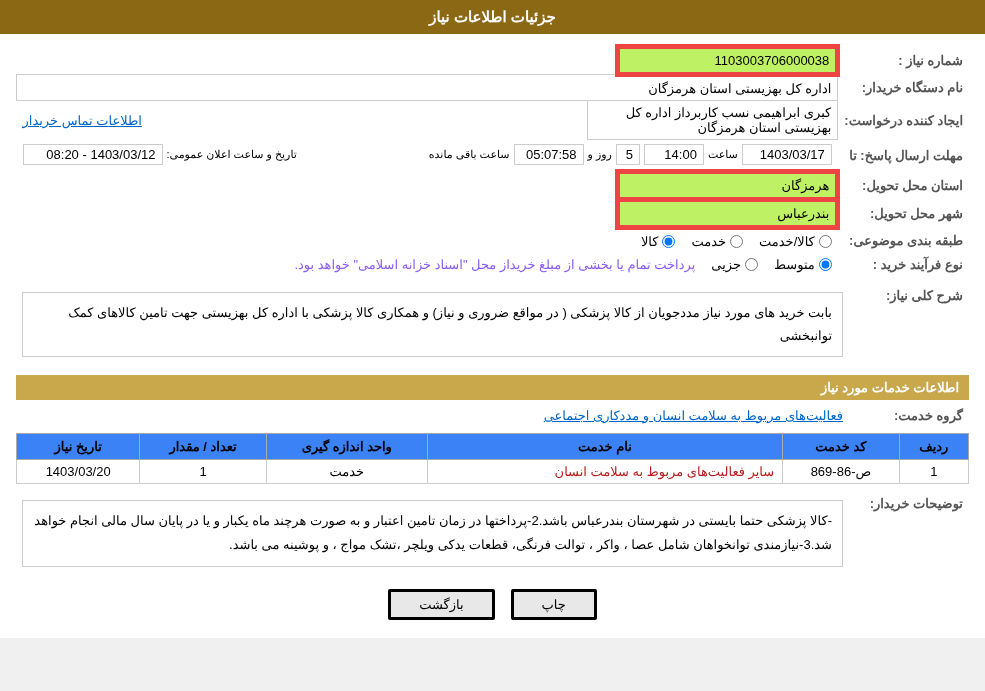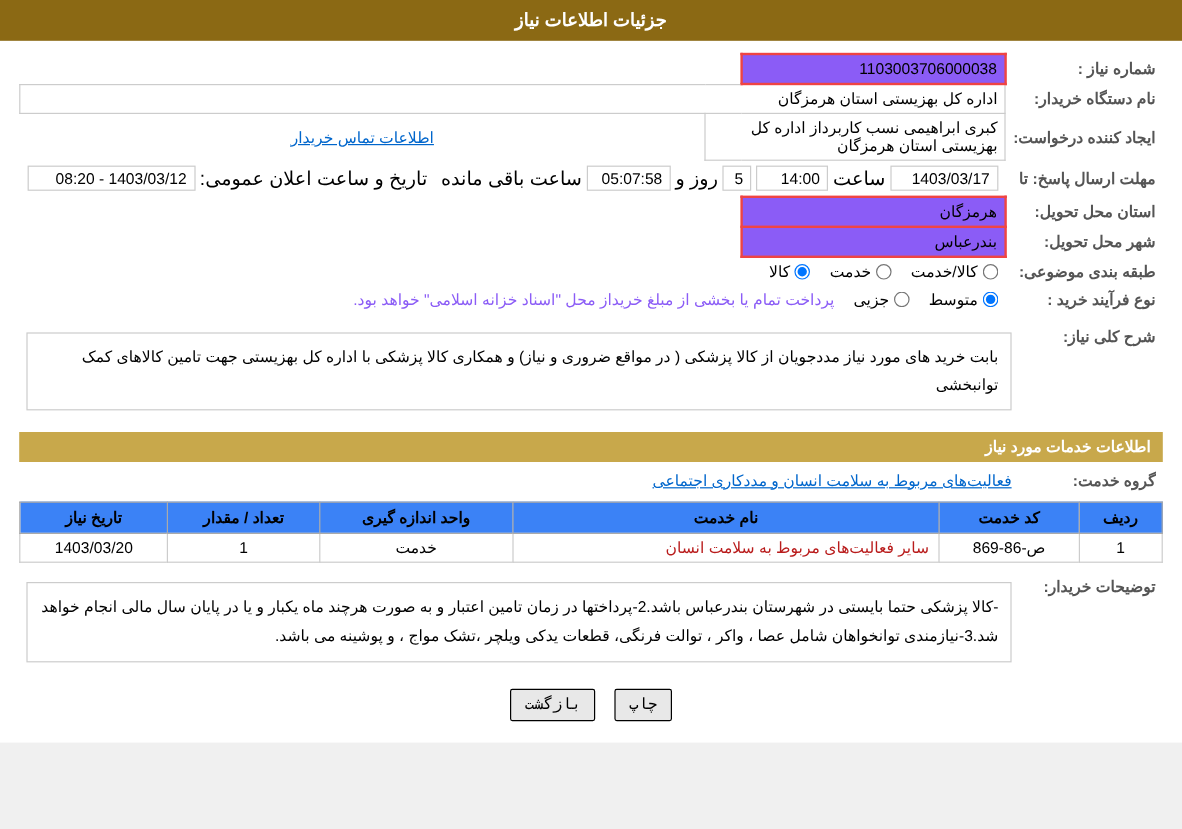--- a/index.html
+++ b/index.html
@@ -35,22 +35,22 @@
       vertical-align: middle;
       font-size: 13px;
     }
     .label-cell {
       color: #555;
       font-weight: bold;
       white-space: nowrap;
       width: 120px;
     }
     .value-cell {
-      border: 2px solid #ef4444;
-      background: #8b5cf6;
+      border: 5px solid #ef4444;
+      background: #bef264;
       min-width: 80px;
       padding: 3px 6px;
     }
     .value-cell-wide {
       border: 1px solid #ccc;
       background: #fff;
       padding: 3px 6px;
     }
     .link-blue {
       color: #0066cc;
@@ -113,31 +113,31 @@
       text-align: right;
       margin: 6px 0;
     }
     .btn-row {
       display: flex;
       justify-content: center;
       gap: 16px;
       margin: 12px 0 8px 0;
     }
     .btn {
-      padding: 5px 11px;
-      border: 1px solid #000000;
+      padding: 5px 28px;
+      border: 3px solid #000000;
       background: #e8e8e8;
       cursor: pointer;
       font-size: 13px;
-      font-family: Liberation Mono, monospace;
+      font-family: Liberation Sans, sans-serif;
       border-radius: 2px;
     }
     .inline-label {
       white-space: nowrap;
-      font-size: 16px;
+      font-size: 11px;
     }
     .row-wrap {
       display: flex;
       align-items: center;
       flex-wrap: wrap;
       gap: 4px;
     }
     .small-input {
       border: 1px solid #ccc;
       padding: 2px 6px;
@@ -166,21 +166,21 @@
       </tr>
 
       <tr>
         <td class="label-cell">نام دستگاه خریدار:</td>
         <td colspan="3" class="value-cell-wide">اداره کل بهزیستی استان هرمزگان</td>
       </tr>
 
       <tr>
         <td class="label-cell">ایجاد کننده درخواست:</td>
         <td colspan="2" class="value-cell-wide">کبری  ابراهیمی نسب کاربرداز اداره کل بهزیستی استان هرمزگان</td>
-        <td style="text-align:center; padding-right:6px;">
+        <td style="text-align:left; padding-right:6px;">
           <span class="link-blue">اطلاعات تماس خریدار</span>
         </td>
       </tr>
 
       <tr>
         <td class="label-cell">مهلت ارسال پاسخ: تا</td>
         <td colspan="3">
           <div class="row-wrap">
             <span class="small-input" style="min-width:90px;">1403/03/17</span>
             <span class="inline-label">ساعت</span>

